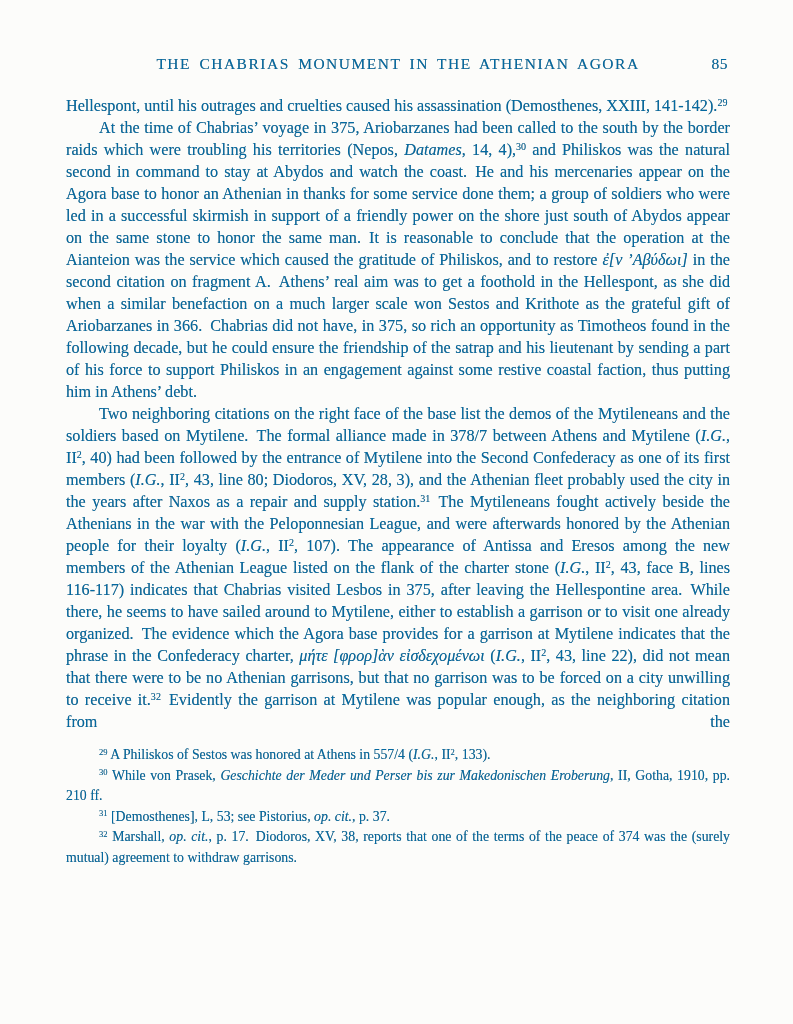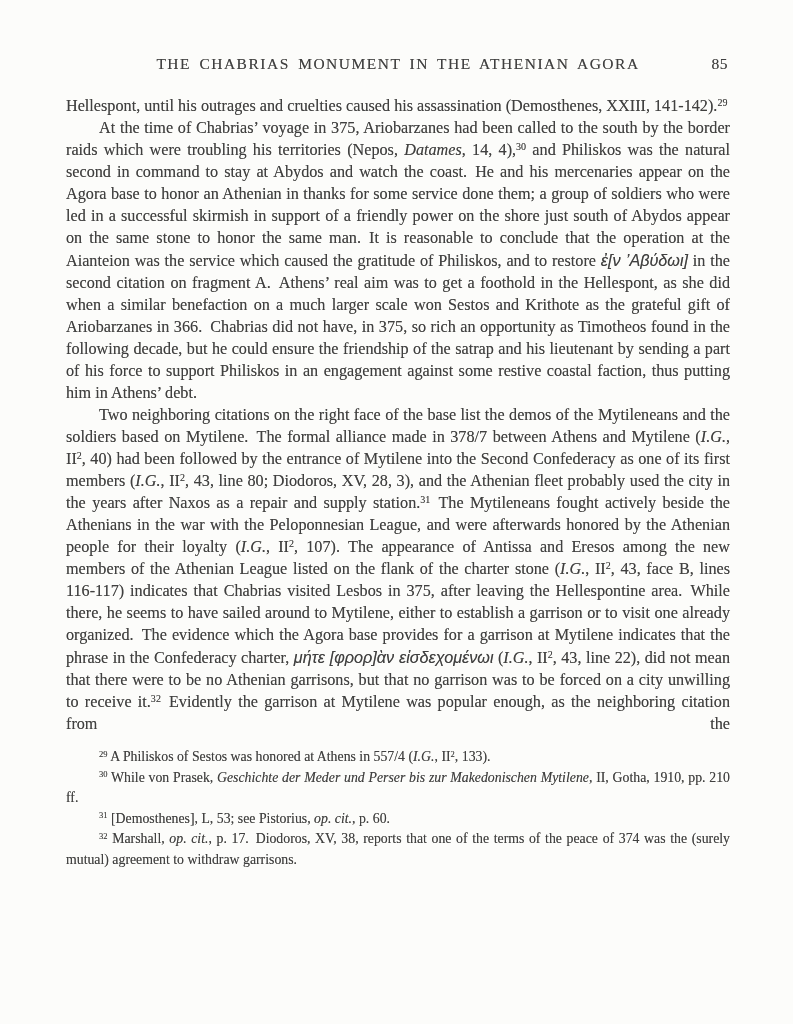--- a/index.html
+++ b/index.html
@@ -9,21 +9,21 @@
     font-family: "Liberation Serif", "DejaVu Serif", serif;
   }
   .page {
     position: relative;
     width: 793px;
     height: 1024px;
     box-sizing: border-box;
     margin: 0 auto;
     padding: 55px 63px 0 66px;
     background: #fcfcfa;
-    color: #404040;
+    color: #0369a1;
     overflow: hidden;
     text-shadow: 0 0 0.4px rgba(35, 33, 25, 0.45);
   }
   .running-head {
     position: relative;
     height: 18px;
     margin-bottom: 22px;
     text-align: center;
     font-size: 15.5px;
     letter-spacing: 1.5px;
@@ -40,21 +40,21 @@
   .body-text {
     font-size: 16.2px;
     line-height: 22px;
     text-align: justify;
     hyphens: none;
   }
   .body-text p { margin: 0; }
   p.indent { text-indent: 33px; }
   p.justify-last { text-align-last: justify; }
   .it { font-style: italic; }
-  .greek { font-family: Liberation Sans, sans-serif; font-style: italic; }
+  .greek { font-family: Liberation Serif, serif; font-style: italic; }
   sup {
     font-size: 0.62em;
     line-height: 0;
     vertical-align: baseline;
     position: relative;
     top: -0.5em;
     letter-spacing: 0;
   }
   .footnotes {
     margin-top: 12px;
@@ -73,17 +73,17 @@
     <span>THE CHABRIAS MONUMENT IN THE ATHENIAN AGORA</span>
     <span class="page-num">85</span>
   </div>
   <div class="body-text">
       <p class=""><span>Hellespont, until his outrages and cruelties caused his assassination (Demosthenes, XXIII, 141-142).</span><sup>29</sup></p>
       <p class="indent"><span>At the time of Chabrias’ voyage in 375, Ariobarzanes had been called to the south by the border raids which were troubling his territories (Nepos, </span><span class="it">Datames</span><span>, 14, 4),</span><sup>30</sup><span> and Philiskos was the natural second in command to stay at Abydos and watch the coast. He and his mercenaries appear on the Agora base to honor an Athenian in thanks for some service done them; a group of soldiers who were led in a successful skirmish in support of a friendly power on the shore just south of Abydos appear on the same stone to honor the same man. It is reasonable to conclude that the operation at the Aianteion was the service which caused the gratitude of Philiskos, and to restore </span><span class="it greek">ἐ[ν ’Αβύδωι]</span><span> in the second citation on fragment A. Athens’ real aim was to get a foothold in the Hellespont, as she did when a similar benefaction on a much larger scale won Sestos and Krithote as the grateful gift of Ariobarzanes in 366. Chabrias did not have, in 375, so rich an opportunity as Timotheos found in the following decade, but he could ensure the friendship of the satrap and his lieutenant by sending a part of his force to support Philiskos in an engagement against some restive coastal faction, thus putting him in Athens’ debt.</span></p>
       <p class="indent justify-last"><span>Two neighboring citations on the right face of the base list the demos of the Mytileneans and the soldiers based on Mytilene. The formal alliance made in 378/7 between Athens and Mytilene (</span><span class="it">I.G.</span><span>, II</span><sup>2</sup><span>, 40) had been followed by the entrance of Mytilene into the Second Confederacy as one of its first members (</span><span class="it">I.G.</span><span>, II</span><sup>2</sup><span>, 43, line 80; Diodoros, XV, 28, 3), and the Athenian fleet probably used the city in the years after Naxos as a repair and supply station.</span><sup>31</sup><span> The Mytileneans fought actively beside the Athenians in the war with the Peloponnesian League, and were afterwards honored by the Athenian people for their loyalty (</span><span class="it">I.G.</span><span>, II</span><sup>2</sup><span>, 107). The appearance of Antissa and Eresos among the new members of the Athenian League listed on the flank of the charter stone (</span><span class="it">I.G.</span><span>, II</span><sup>2</sup><span>, 43, face B, lines 116-117) indicates that Chabrias visited Lesbos in 375, after leaving the Hellespontine area. While there, he seems to have sailed around to Mytilene, either to establish a garrison or to visit one already organized. The evidence which the Agora base provides for a garrison at Mytilene indicates that the phrase in the Confederacy charter, </span><span class="it greek">μήτε [φρορ]ὰν εἰσδεχομένωι</span><span> (</span><span class="it">I.G.</span><span>, II</span><sup>2</sup><span>, 43, line 22), did not mean that there were to be no Athenian garrisons, but that no garrison was to be forced on a city unwilling to receive it.</span><sup>32</sup><span> Evidently the garrison at Mytilene was popular enough, as the neighboring citation from the</span></p>
     </div>
   <div class="footnotes">
       <p><sup>29</sup> <span>A Philiskos of Sestos was honored at Athens in 557/4 (</span><span class="it">I.G.</span><span>, II</span><sup>2</sup><span>, 133).</span></p>
-      <p><sup>30</sup> <span>While von Prasek, </span><span class="it">Geschichte der Meder und Perser bis zur Makedonischen Mytilene</span><span>, II, Gotha, 1910, pp. 210 ff.</span></p>
-      <p><sup>31</sup> <span>[Demosthenes], L, 53; see Pistorius, </span><span class="it">op. cit.</span><span>, p. 60.</span></p>
+      <p><sup>30</sup> <span>While von Prasek, </span><span class="it">Geschichte der Meder und Perser bis zur Makedonischen Eroberung</span><span>, II, Gotha, 1910, pp. 210 ff.</span></p>
+      <p><sup>31</sup> <span>[Demosthenes], L, 53; see Pistorius, </span><span class="it">op. cit.</span><span>, p. 37.</span></p>
       <p><sup>32</sup> <span>Marshall, </span><span class="it">op. cit.</span><span>, p. 17. Diodoros, XV, 38, reports that one of the terms of the peace of 374 was the (surely mutual) agreement to withdraw garrisons.</span></p>
     </div>
 </div>
 
 </body></html>

